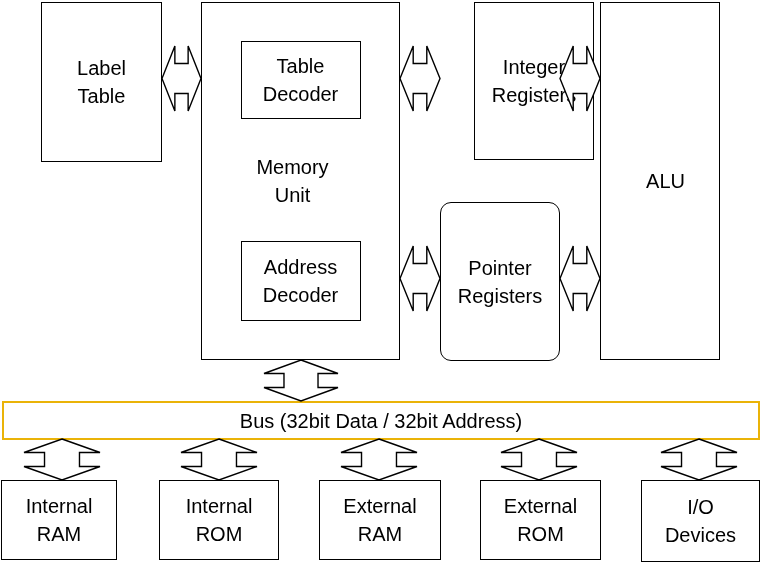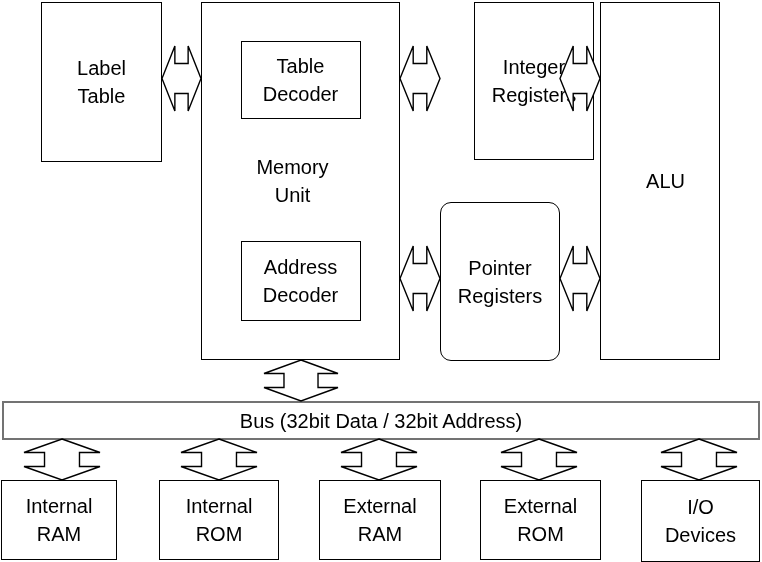--- a/index.html
+++ b/index.html
@@ -43,21 +43,21 @@
     top: 50%;
     transform: translateY(-50%);
   }
   .bus-bar {
     position: absolute;
     box-sizing: border-box;
     left: 2px;
     top: 401px;
     width: 758px;
     height: 39px;
-    border: 2px solid #737373;
+    border: 2px solid #eab308;
     background: #ffffff;
     display: flex;
     align-items: center;
     justify-content: center;
   }
   svg.arrow {
     position: absolute;
     overflow: visible;
     display: block;
   }

